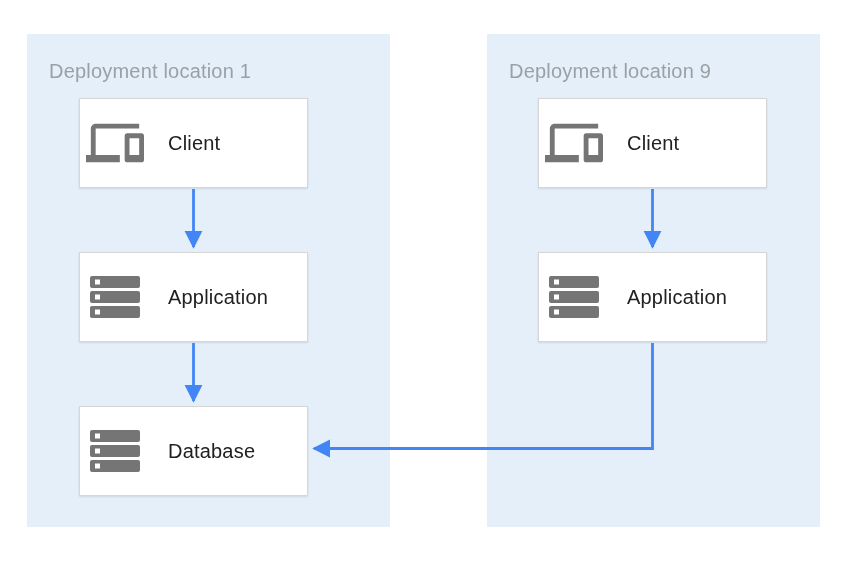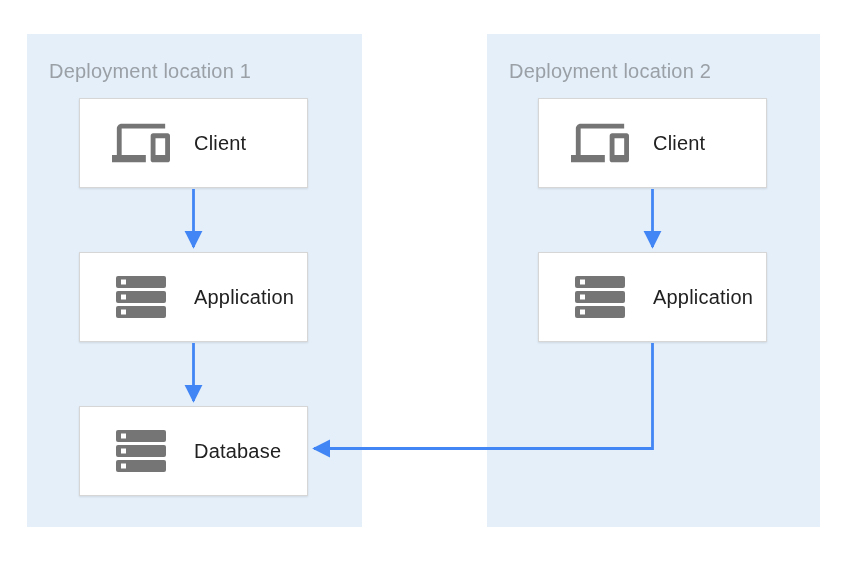--- a/index.html
+++ b/index.html
@@ -13,42 +13,42 @@
     height: 574px;
     background: #ffffff;
     overflow: hidden;
   }
   .panel {
     position: absolute;
     top: 34px;
     height: 493px;
     background: #E4EFFA;
   }
-  .panel-1 { left: 27px;  width: 335px; }
+  .panel-1 { left: 27px;  width: 363px; }
   .panel-2 { left: 487px; width: 333px; }
   .panel-title {
     position: absolute;
     left: 22px;
     top: 25px;
     font-size: 20px;
     line-height: 24px;
     color: #9AA0A6;
     letter-spacing: 0.2px;
     white-space: nowrap;
   }
   .node {
     position: absolute;
     width: 229px;
     height: 90px;
     background: #ffffff;
     border: 1px solid #D6D6D6;
     box-shadow: 0 1px 2px rgba(0,0,0,0.10);
     display: flex;
     align-items: center;
-    padding-left: 32px;
+    padding-left: 6px;
   }
   .panel-1 .node { left: 52px; }
   .panel-2 .node { left: 51px; }
   .node-row-1 { top: 64px; }
   .node-row-2 { top: 218px; align-items: center; }
   .node-row-3 { top: 372px; align-items: center; }
   .node .icon {
     width: 58px;
     display: flex;
     align-items: center;
@@ -117,21 +117,21 @@
             <rect x="6" y="18.5" width="5" height="5"></rect>
             <rect x="6" y="33.5" width="5" height="5"></rect>
           </g>
         </svg>
       </span>
       <span class="label">Database</span>
     </div>
   </section>
 
   <section class="panel panel-2">
-    <div class="panel-title">Deployment location 2</div>
+    <div class="panel-title">Deployment location 9</div>
 
     <div class="node node-row-1">
       <span class="icon">
         <svg width="58" height="58" viewBox="0 0 24 24" aria-hidden="true">
           <path fill="#757575" d="M4 6h18V4H4c-1.1 0-2 .9-2 2v11H0v3h14v-3H4V6zm19 2h-6c-.55 0-1 .45-1 1v10c0 .55.45 1 1 1h6c.55 0 1-.45 1-1V9c0-.55-.45-1-1-1zm-1 9h-4v-7h4v7z"></path>
         </svg>
       </span>
       <span class="label">Client</span>
     </div>
 

